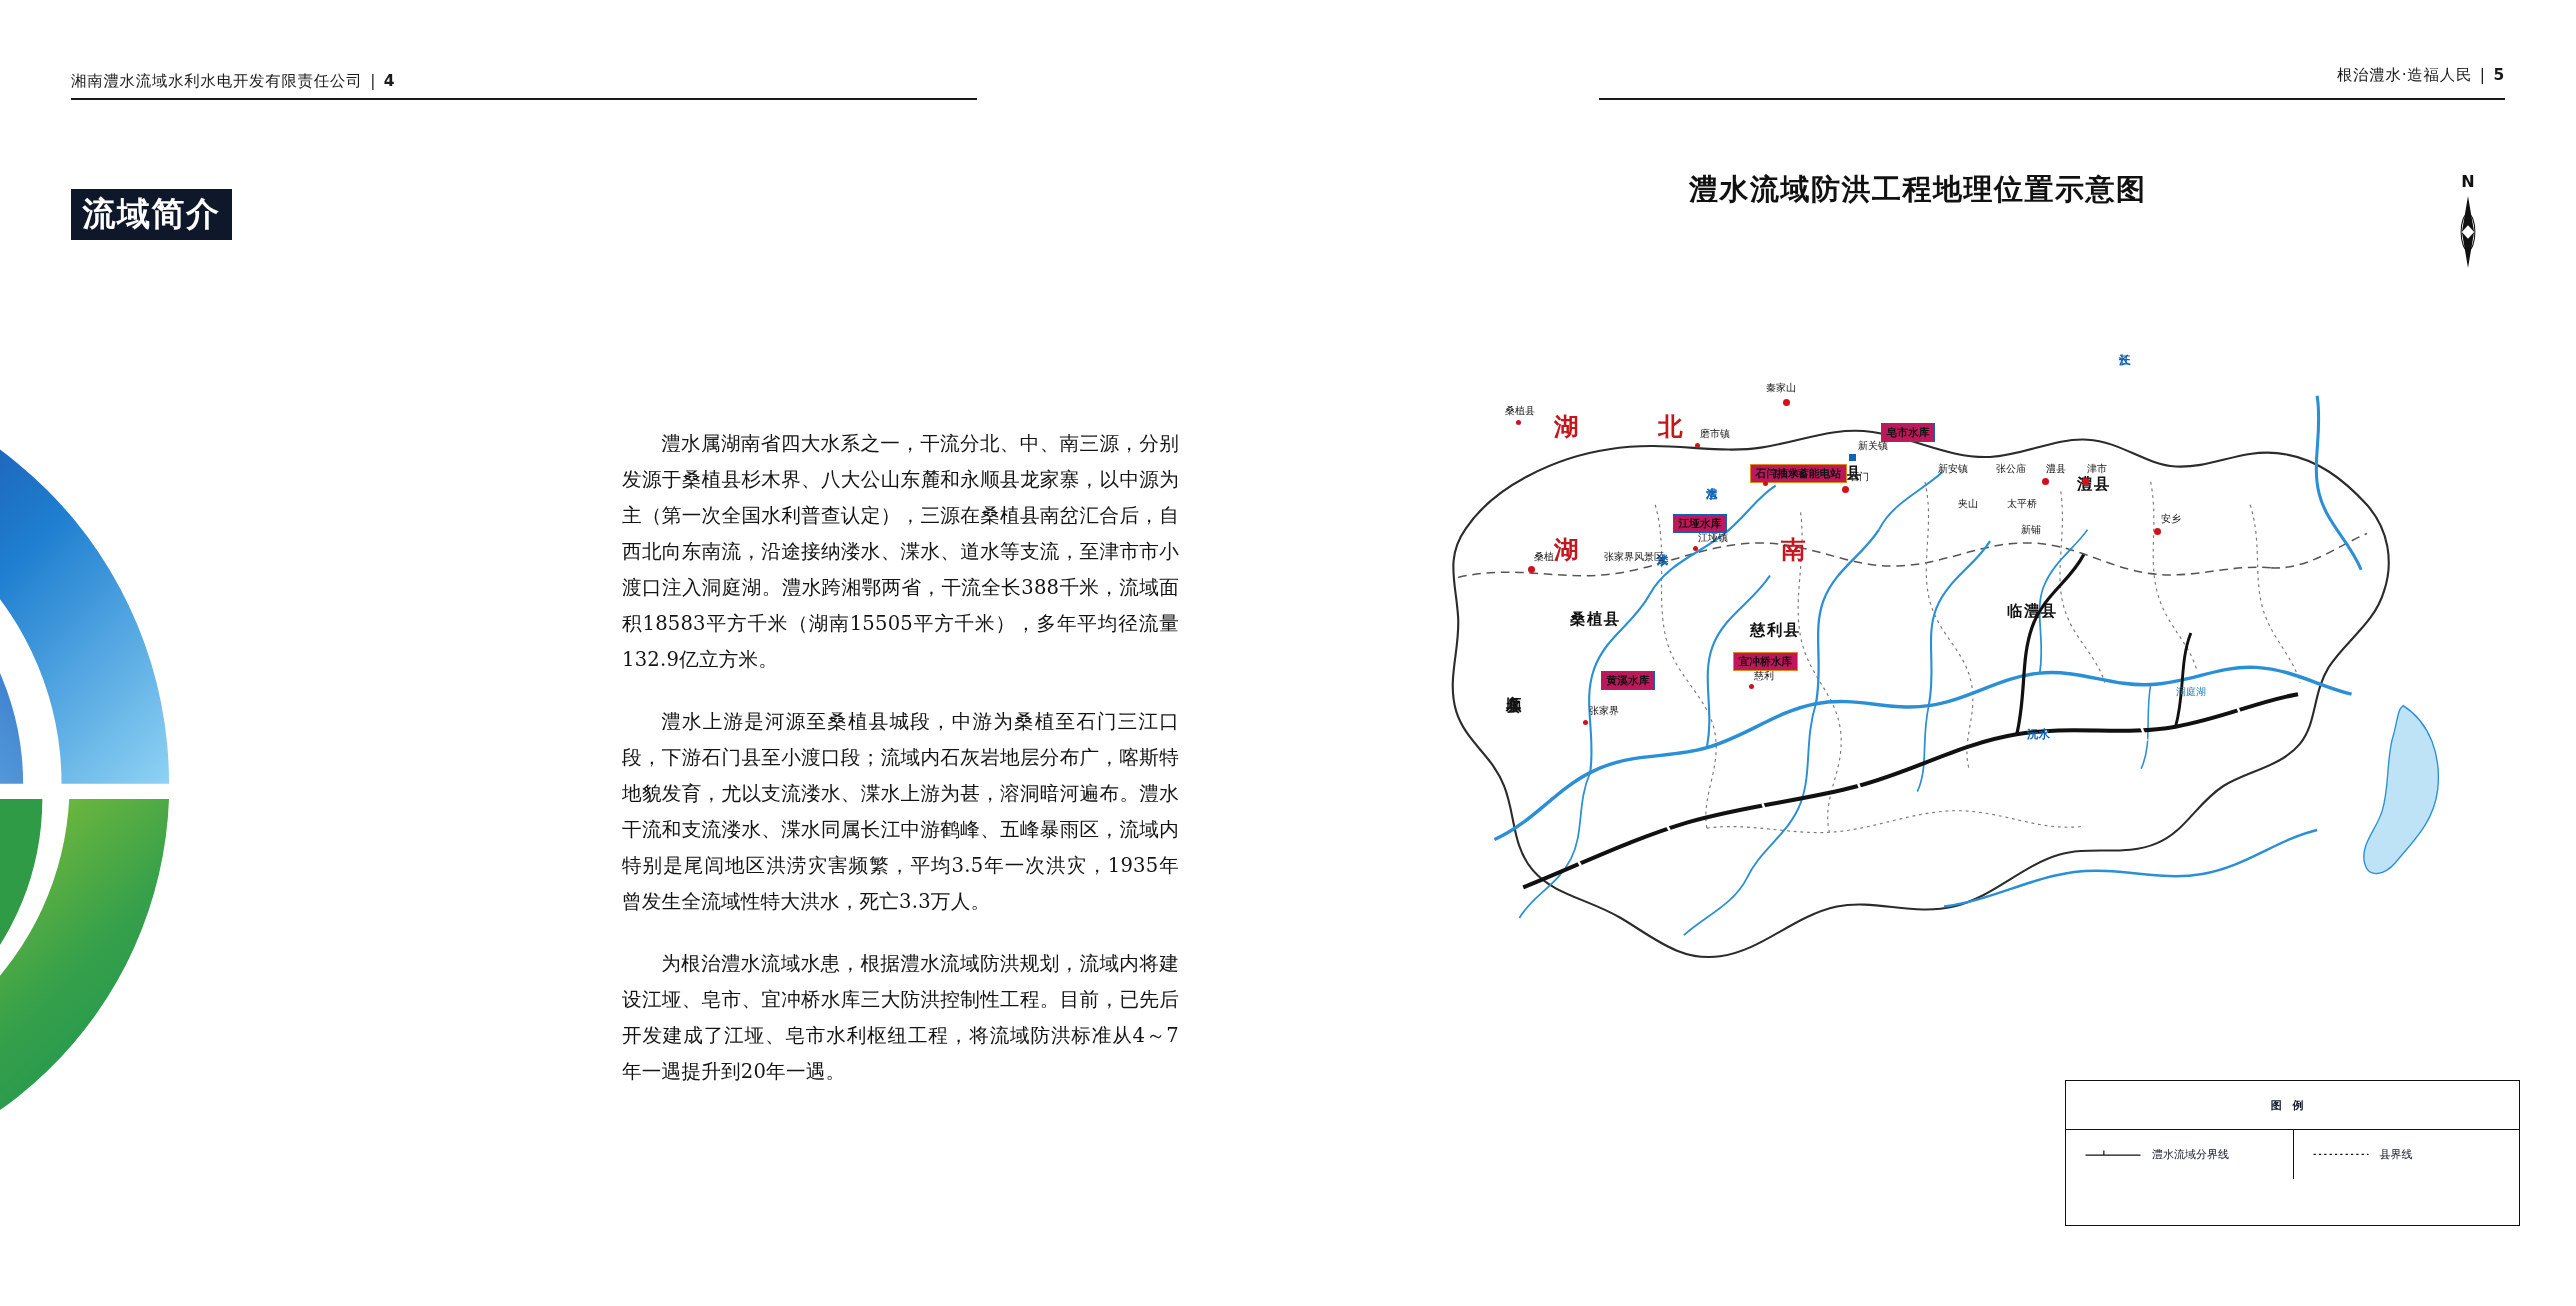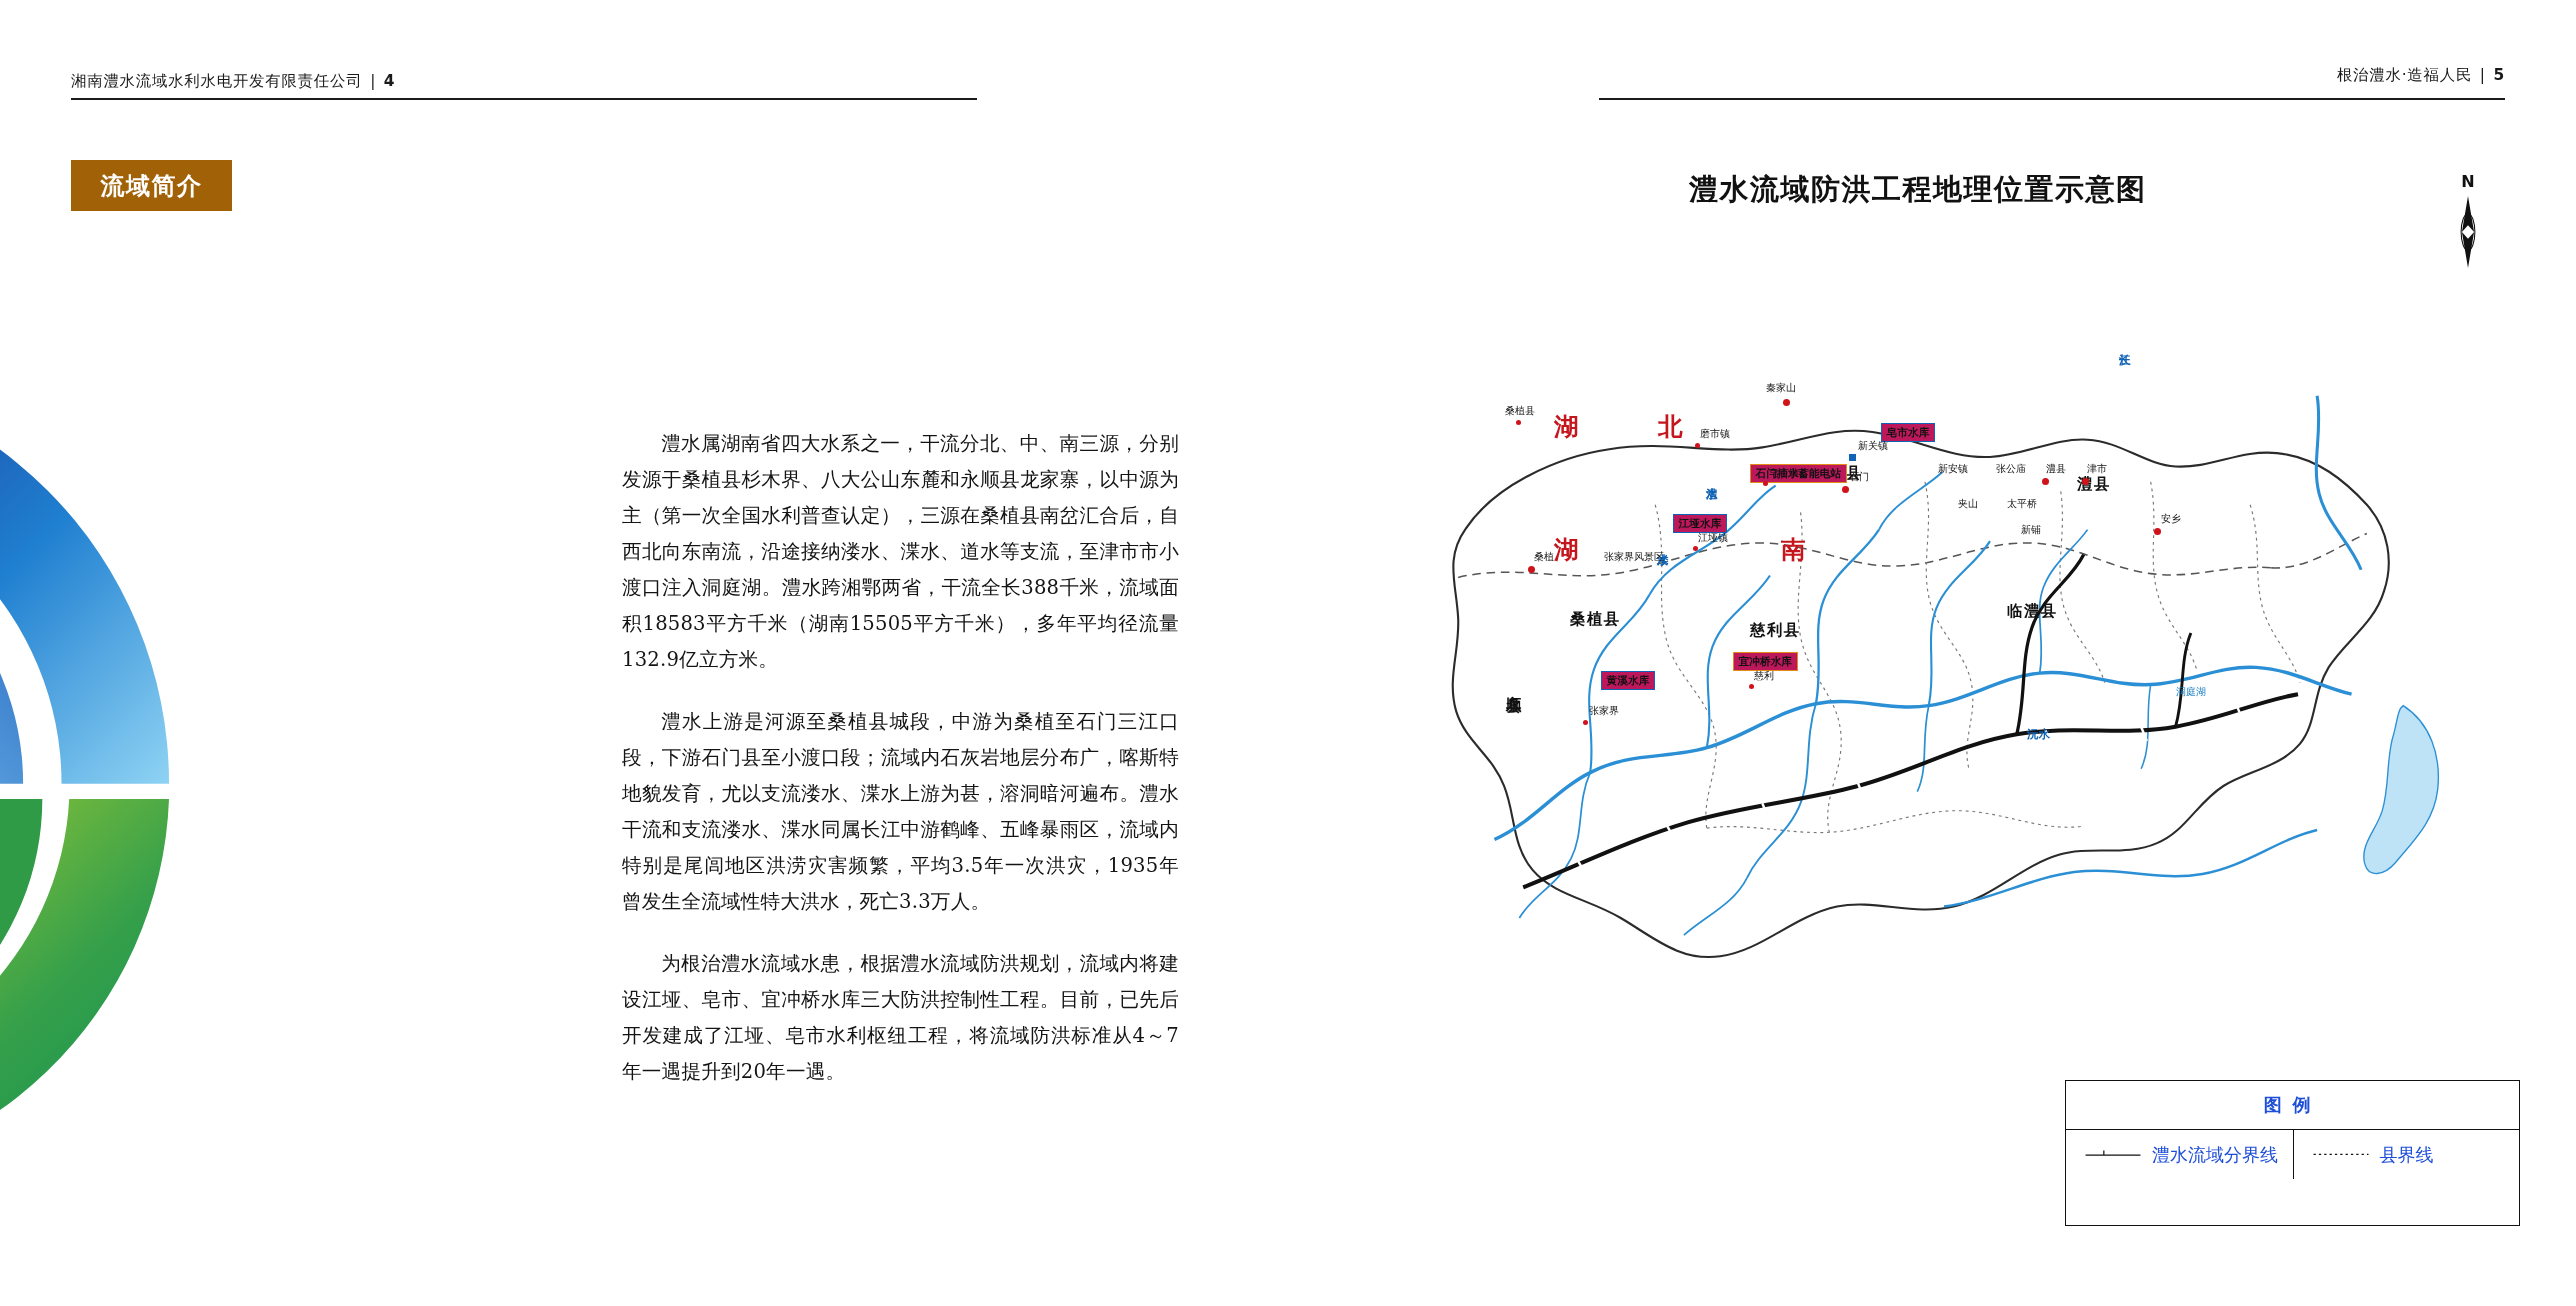--- a/index.html
+++ b/index.html
@@ -39,26 +39,26 @@
     height: 1.5px;
     background: #1b1b1b;
   }
   .rule-left { left: 71px; top: 98px; width: 906px; }
   .rule-right { right: 71px; top: 98px; width: 906px; }
 
   
   .section-tag {
     position: absolute;
     left: 71px;
-    top: 160px;
+    top: 189px;
     width: 161px;
     height: 51px;
-    background: #a16207;
+    background: #0f172a;
     color: #ffffff;
-    font-size: 24px;
+    font-size: 33px;
     font-weight: bold;
     letter-spacing: 1.5px;
     display: flex;
     align-items: center;
     justify-content: center;
   }
 
   
   .swirl {
     position: absolute;
@@ -140,22 +140,22 @@
     border-bottom: 1.2px solid #111;
     box-sizing: border-box;
   }
   .legend .lrow:last-child { border-bottom: none; }
   .legend .lcell {
     flex: 1 1 50%;
     display: flex;
     align-items: center;
     box-sizing: border-box;
     padding-left: 14px;
-    font-size: 18px;
-    color: #1d4ed8;
+    font-size: 11px;
+    color: #0f172a;
   }
   .legend .lcell + .lcell { border-left: 1.2px solid #111; }
   .legend .lhead {
     justify-content: center;
     font-weight: bold;
     letter-spacing: 10.7px;
     padding-left: 0;
     flex: 1 1 100%;
   }
   .legend .sym {

